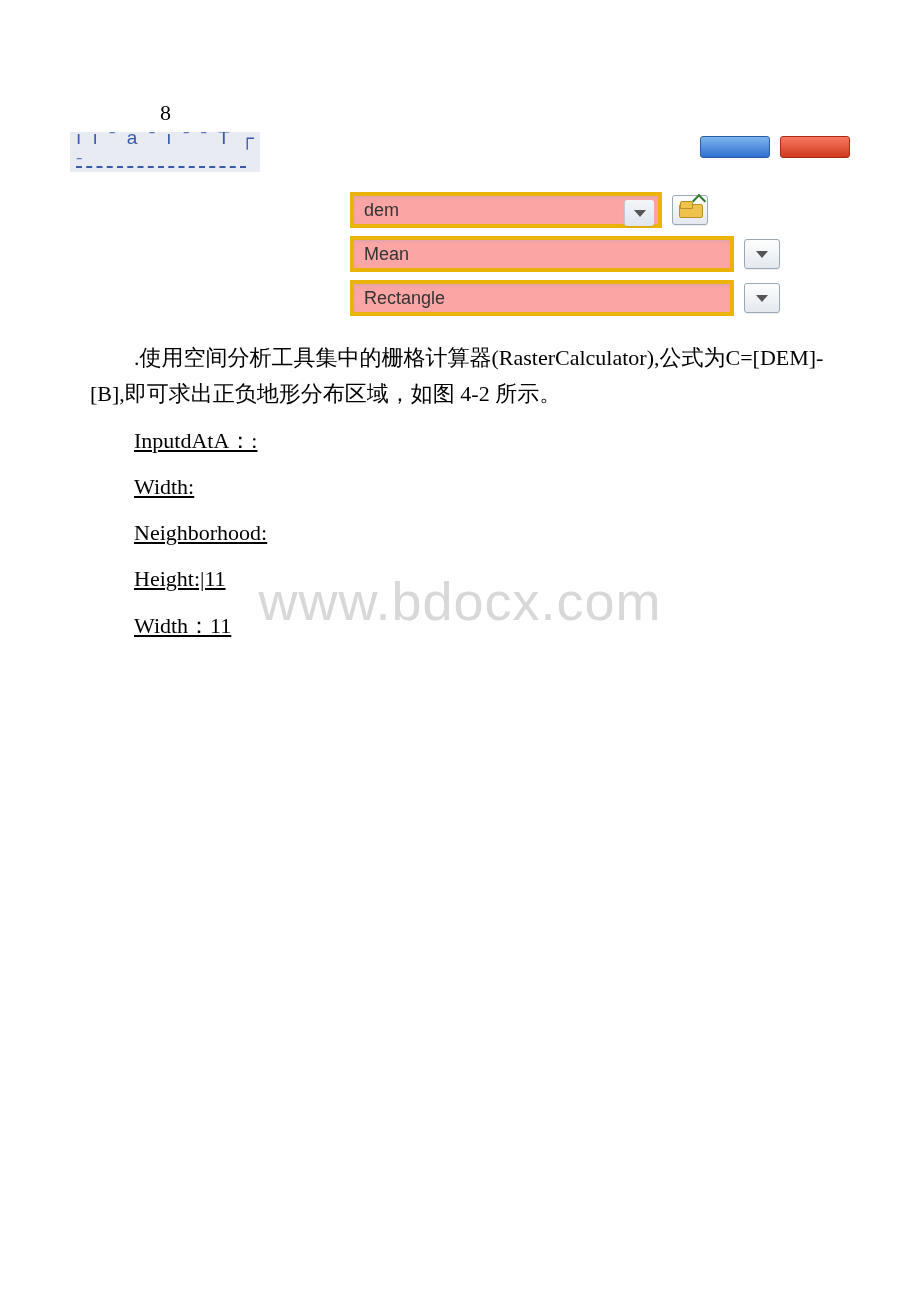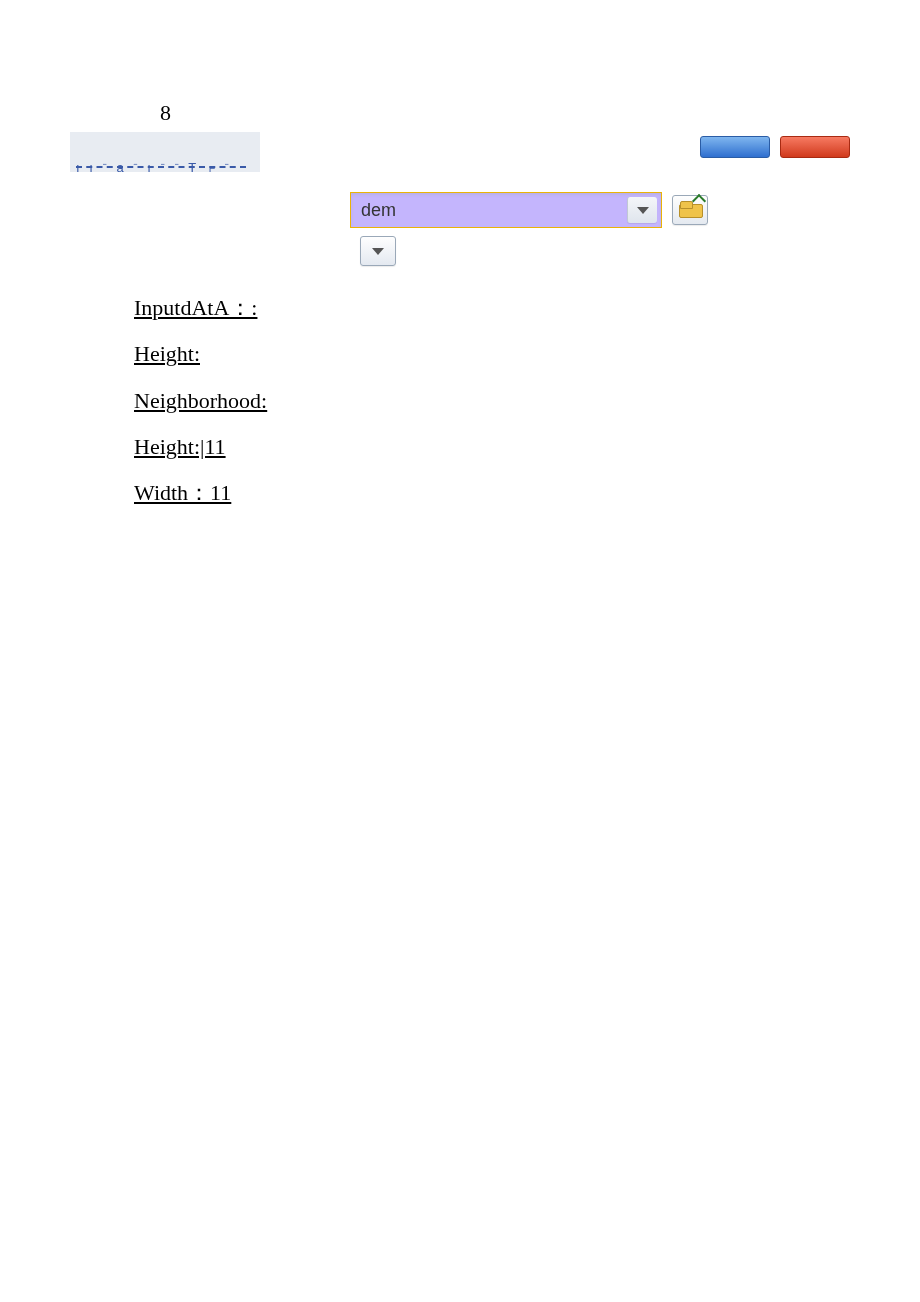--- a/index.html
+++ b/index.html
@@ -42,21 +42,21 @@
     width: 170px;
     height: 2px;
     border-bottom: 2px dashed #3a5aa8;
   }
   .left-frag .dash-text {
     position: absolute;
     bottom: -4px;
     left: 6px;
     color: #3a5aa8;
     font-family: Arial, sans-serif;
-    font-size: 13px;
+    font-size: 19px;
     letter-spacing: 3px;
   }
   .right-frag {
     margin-left: auto;
     margin-right: -20px;
     display: flex;
     gap: 10px;
     align-items: center;
     height: 30px;
   }
@@ -82,22 +82,22 @@
     color: #555;
   }
   .form-row {
     display: flex;
     align-items: center;
     margin-bottom: 8px;
   }
   .input-box {
     flex: 1;
     height: 36px;
-    border: 1px solid #eab308;
-    background: #c4b5fd;
+    border: 4px solid #eab308;
+    background: #fca5a5;
     padding: 0 10px;
     display: flex;
     align-items: center;
     color: #333;
     position: relative;
     box-shadow: inset 0 2px 3px rgba(150,160,180,0.25);
   }
   .input-box.wide { width: 312px; flex: none; }
   .dropdown-arrow, .browse-btn {
     width: 36px;
@@ -215,33 +215,47 @@
         </div>
       </div>
       <div class="browse-btn">
         <div class="folder-icon">
           <div class="folder-arrow"></div>
         </div>
       </div>
     </div>
 
 
-
     <div class="form-row">
+      <div class="input-box">
+        <span>Mean</span>
+      </div>
       <div class="dropdown-arrow">
         <div class="arrow-tri"></div>
       </div>
     </div>
 
+    <div class="form-row">
+      <div class="input-box">
+        <span>Rectangle</span>
+      </div>
+      <div class="dropdown-arrow">
+        <div class="arrow-tri"></div>
+      </div>
+    </div>
+
   </div>
 
   <div class="body-text">
+    <div class="para" style="text-indent:2em; margin-left:-2em; padding-left:2em;">
+      <span>.使用空间分析工具集中的栅格计算器(RasterCalculator),公式为C=[DEM]-[B],即可求出正负地形分布区域，如图 4-2 所示。</span>
+    </div>
 
     <div class="label-list">
       <div class="para">InputdAtA：:</div>
-      <div class="para">Height:</div>
+      <div class="para">Width:</div>
       <div class="para">Neighborhood:</div>
       <div class="para">Height:|11</div>
       <div class="para">Width：11</div>
     </div>
   </div>
 
 </div>
 
 </body></html>

